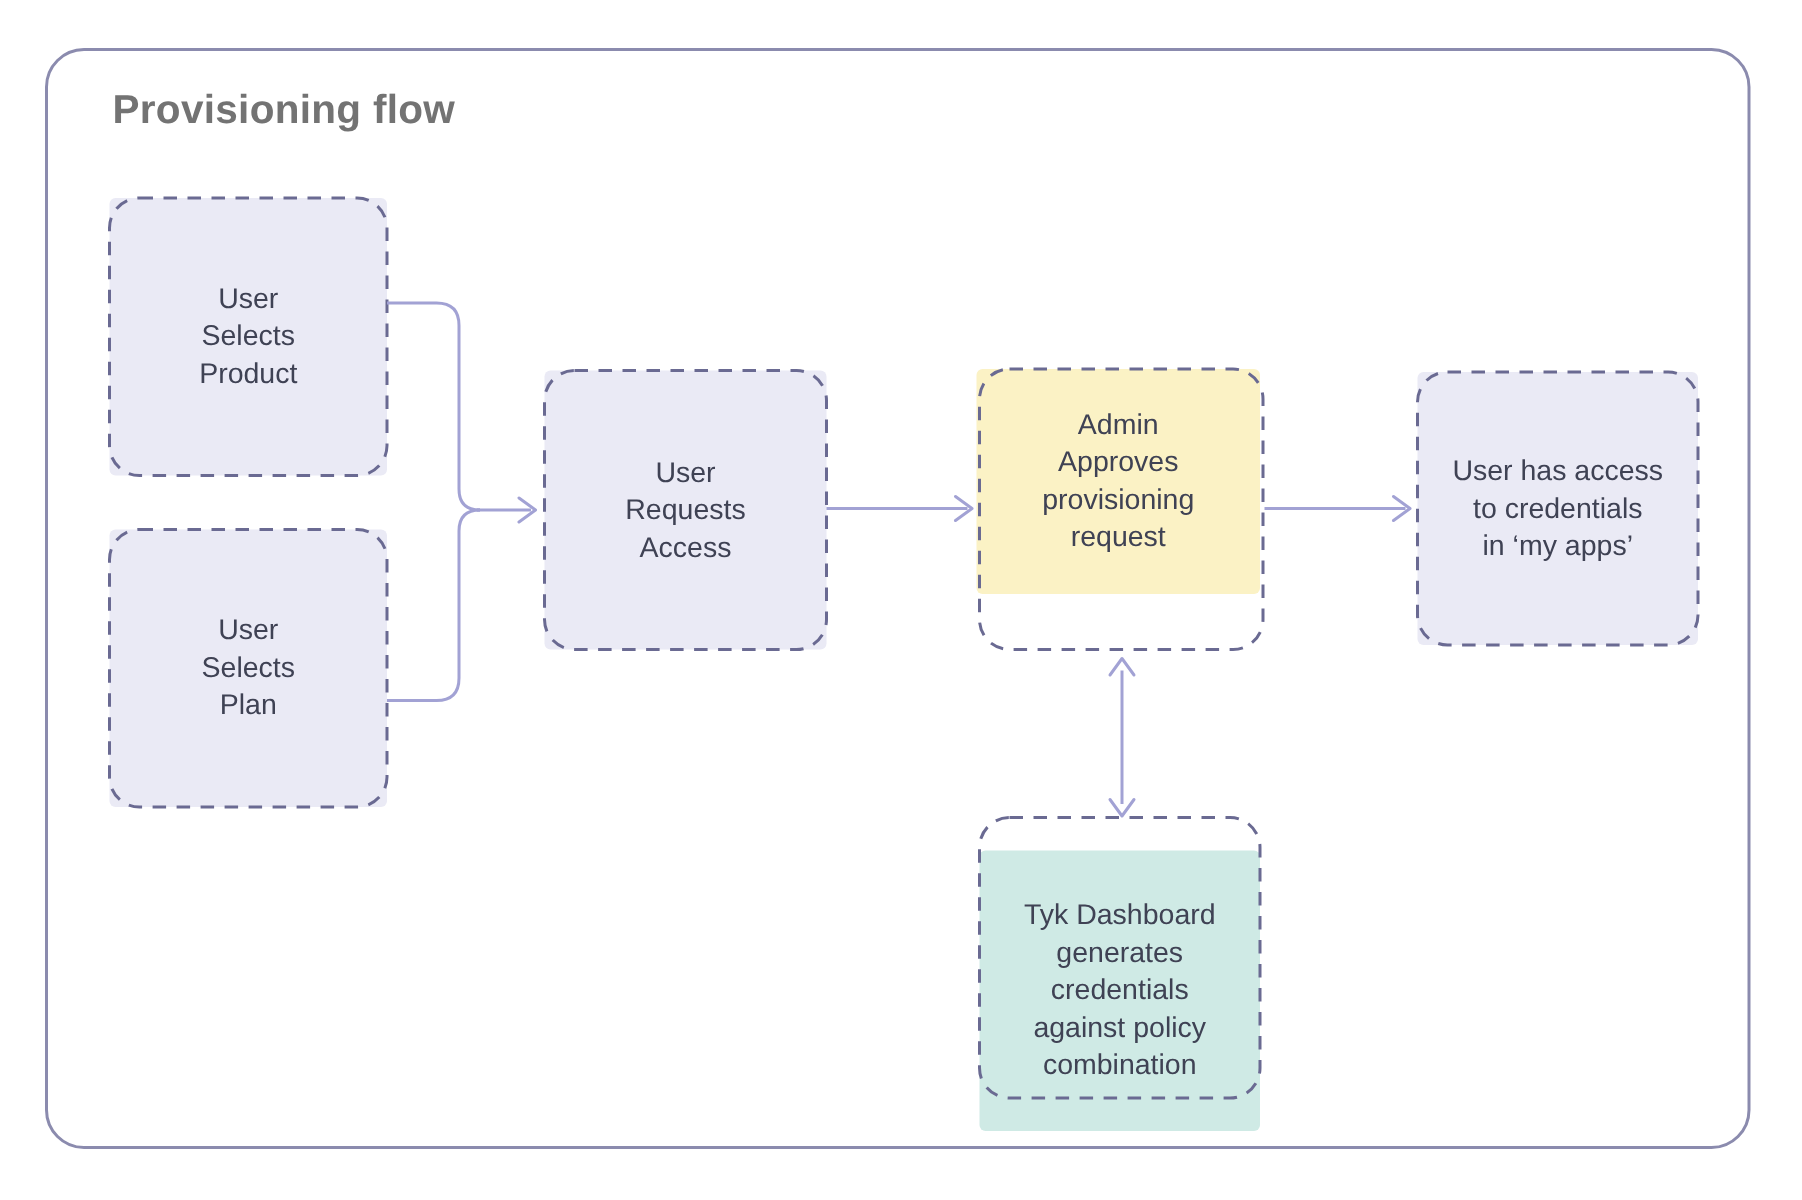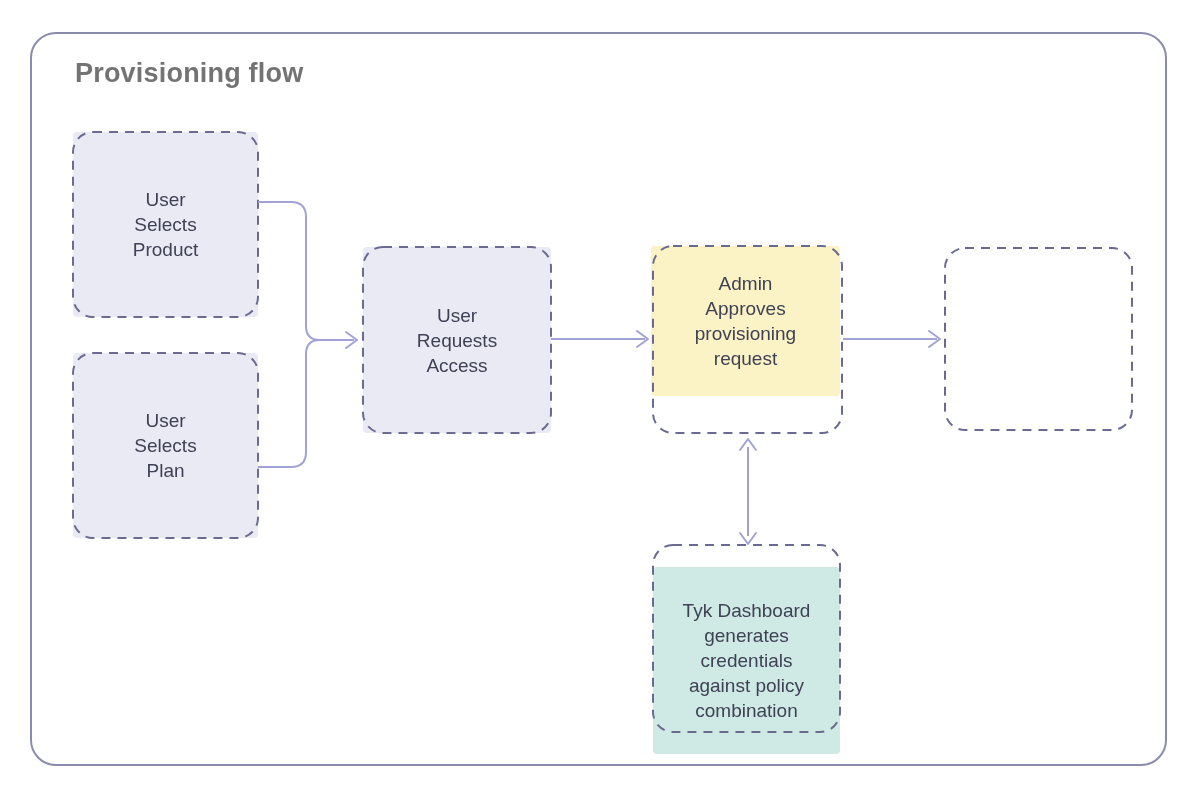--- a/index.html
+++ b/index.html
@@ -112,20 +112,25 @@
 Access</span>
   </div>
 
   <div class="node n3" style="background-color: rgb(251, 242, 197);">
     <span class="node-label">Admin
 Approves
 provisioning
 request</span>
   </div>
 
+  <div class="node n4" style="background-color: rgb(234, 234, 245);">
+    <span class="node-label">User has access
+to credentials
+in ‘my apps’</span>
+  </div>
 
   <div class="node n5" style="background-color: rgb(207, 234, 229);">
     <span class="node-label">Tyk Dashboard
 generates
 credentials
 against policy
 combination</span>
   </div>
 
   <svg class="overlay" viewBox="0 0 1201 800" xmlns="http://www.w3.org/2000/svg">

